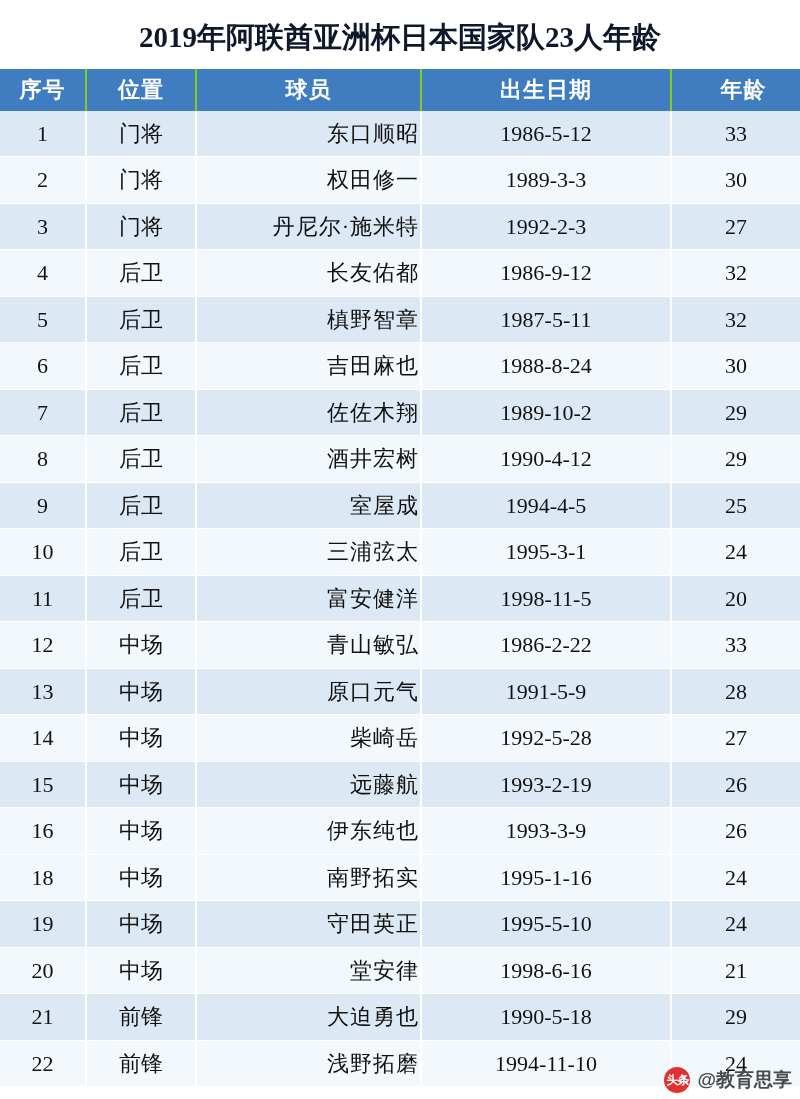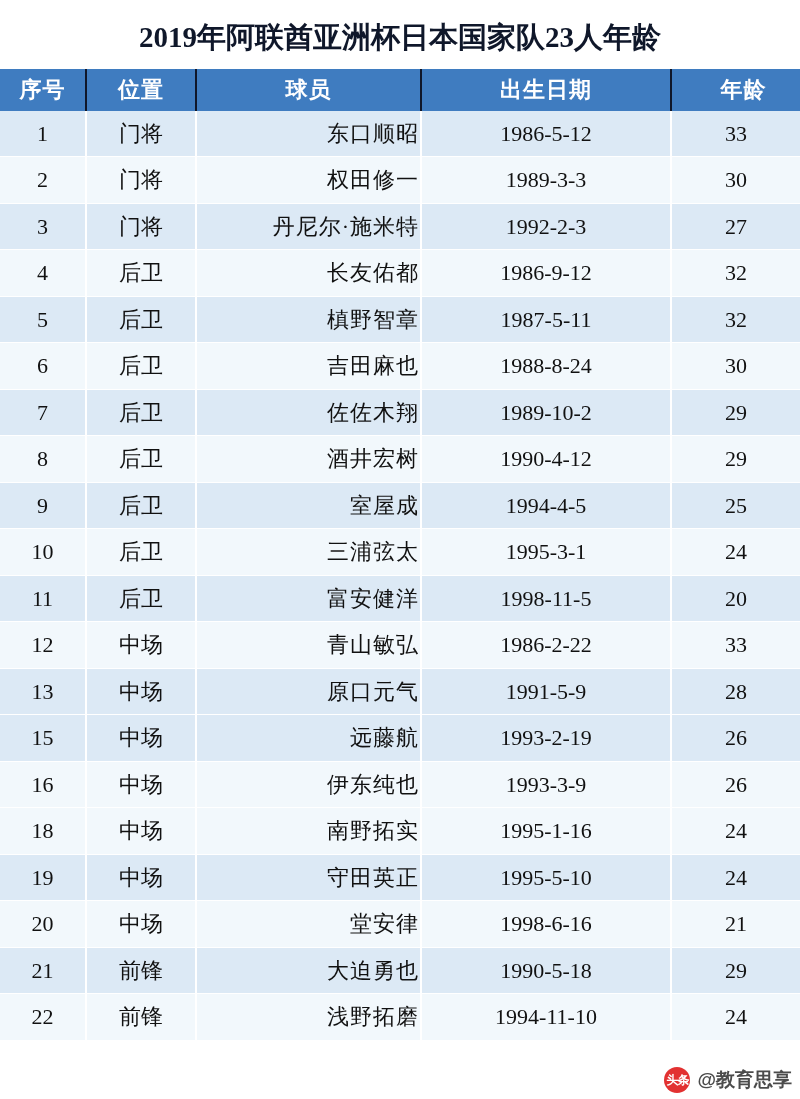--- a/index.html
+++ b/index.html
@@ -42,21 +42,21 @@
   col.c3 { width: 250px; }
   col.c4 { width: 129px; }
 
   thead th {
     background: #3f7cc0;
     color: #ffffff;
     font-weight: bold;
     font-size: 22px;
     height: 40px;
     text-align: center;
-    border-right: 2px solid #0f172a;
+    border-right: 2px solid #84cc16;
     font-family: "Liberation Serif", "DejaVu Serif", serif;
     letter-spacing: 1px;
   }
   thead th:last-child { border-right: none; padding-left: 16px; }
 
   tbody td {
     height: 43.5px;
     font-size: 22px;
     color: #111111;
     text-align: center;
@@ -219,20 +219,27 @@
           <td class="col-date">1986-2-22</td>
           <td class="col-age">33</td>
         </tr>
         <tr class="odd">
           <td class="col-index">13</td>
           <td class="col-position">中场</td>
           <td class="col-player">原口元气</td>
           <td class="col-date">1991-5-9</td>
           <td class="col-age">28</td>
         </tr>
+        <tr class="even">
+          <td class="col-index">14</td>
+          <td class="col-position">中场</td>
+          <td class="col-player">柴崎岳</td>
+          <td class="col-date">1992-5-28</td>
+          <td class="col-age">27</td>
+        </tr>
         <tr class="odd">
           <td class="col-index">15</td>
           <td class="col-position">中场</td>
           <td class="col-player">远藤航</td>
           <td class="col-date">1993-2-19</td>
           <td class="col-age">26</td>
         </tr>
         <tr class="even">
           <td class="col-index">16</td>
           <td class="col-position">中场</td>

